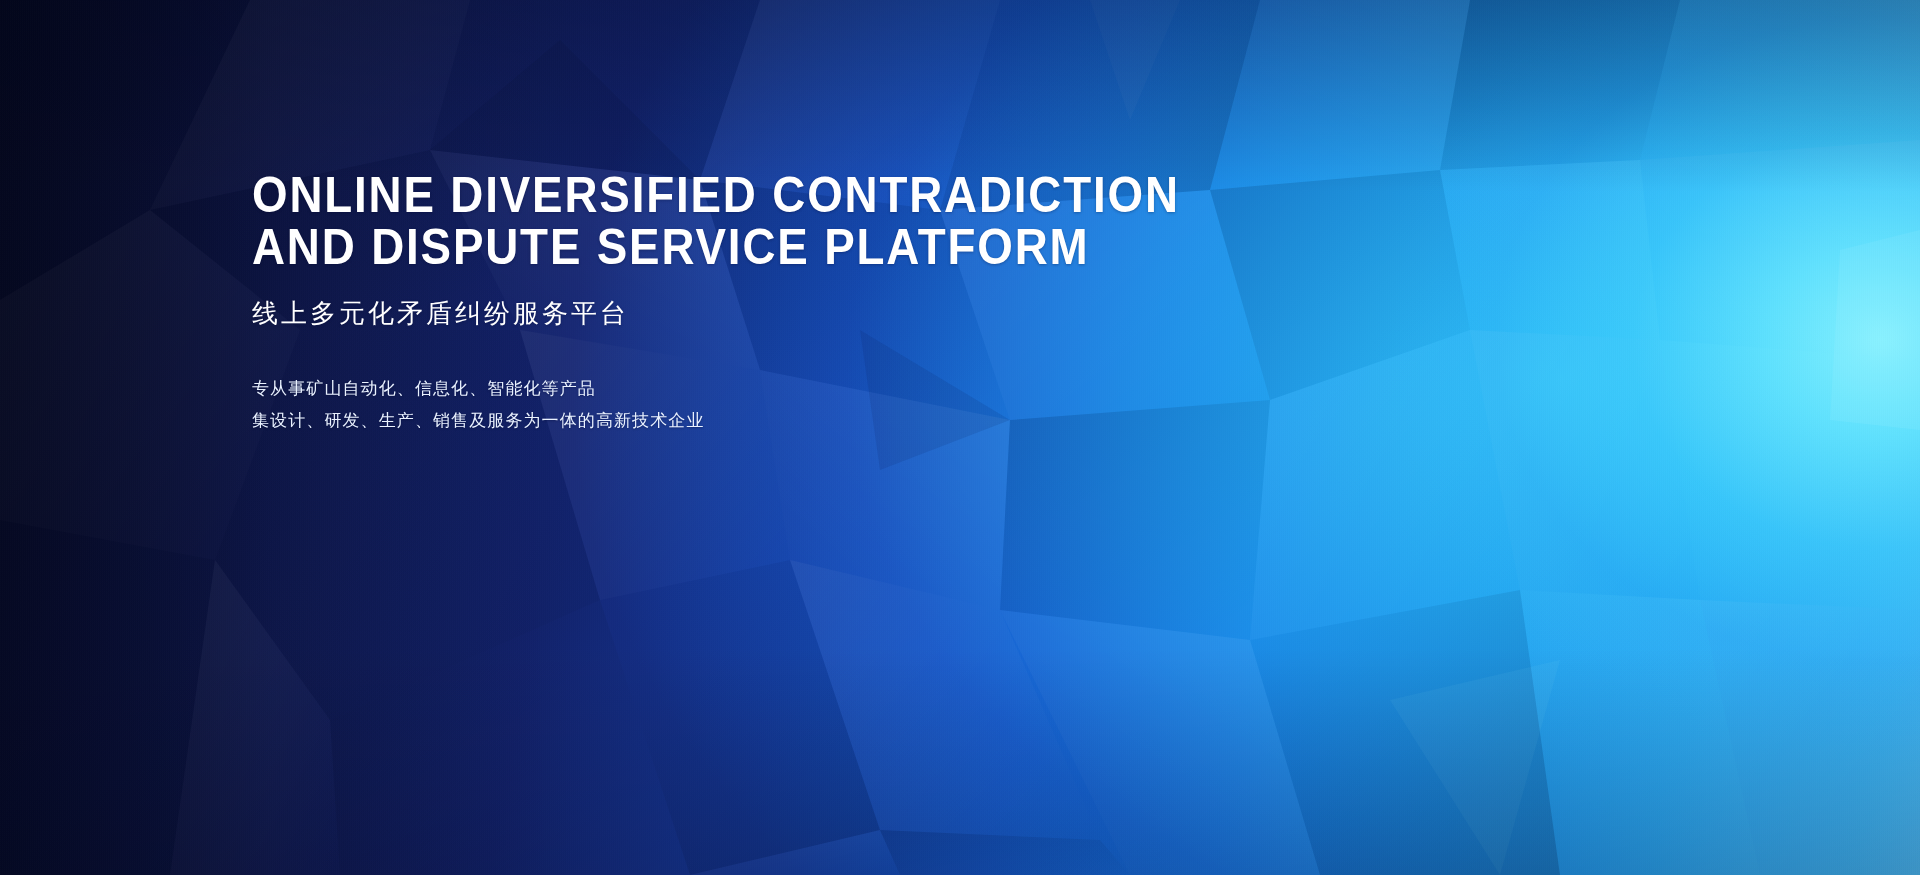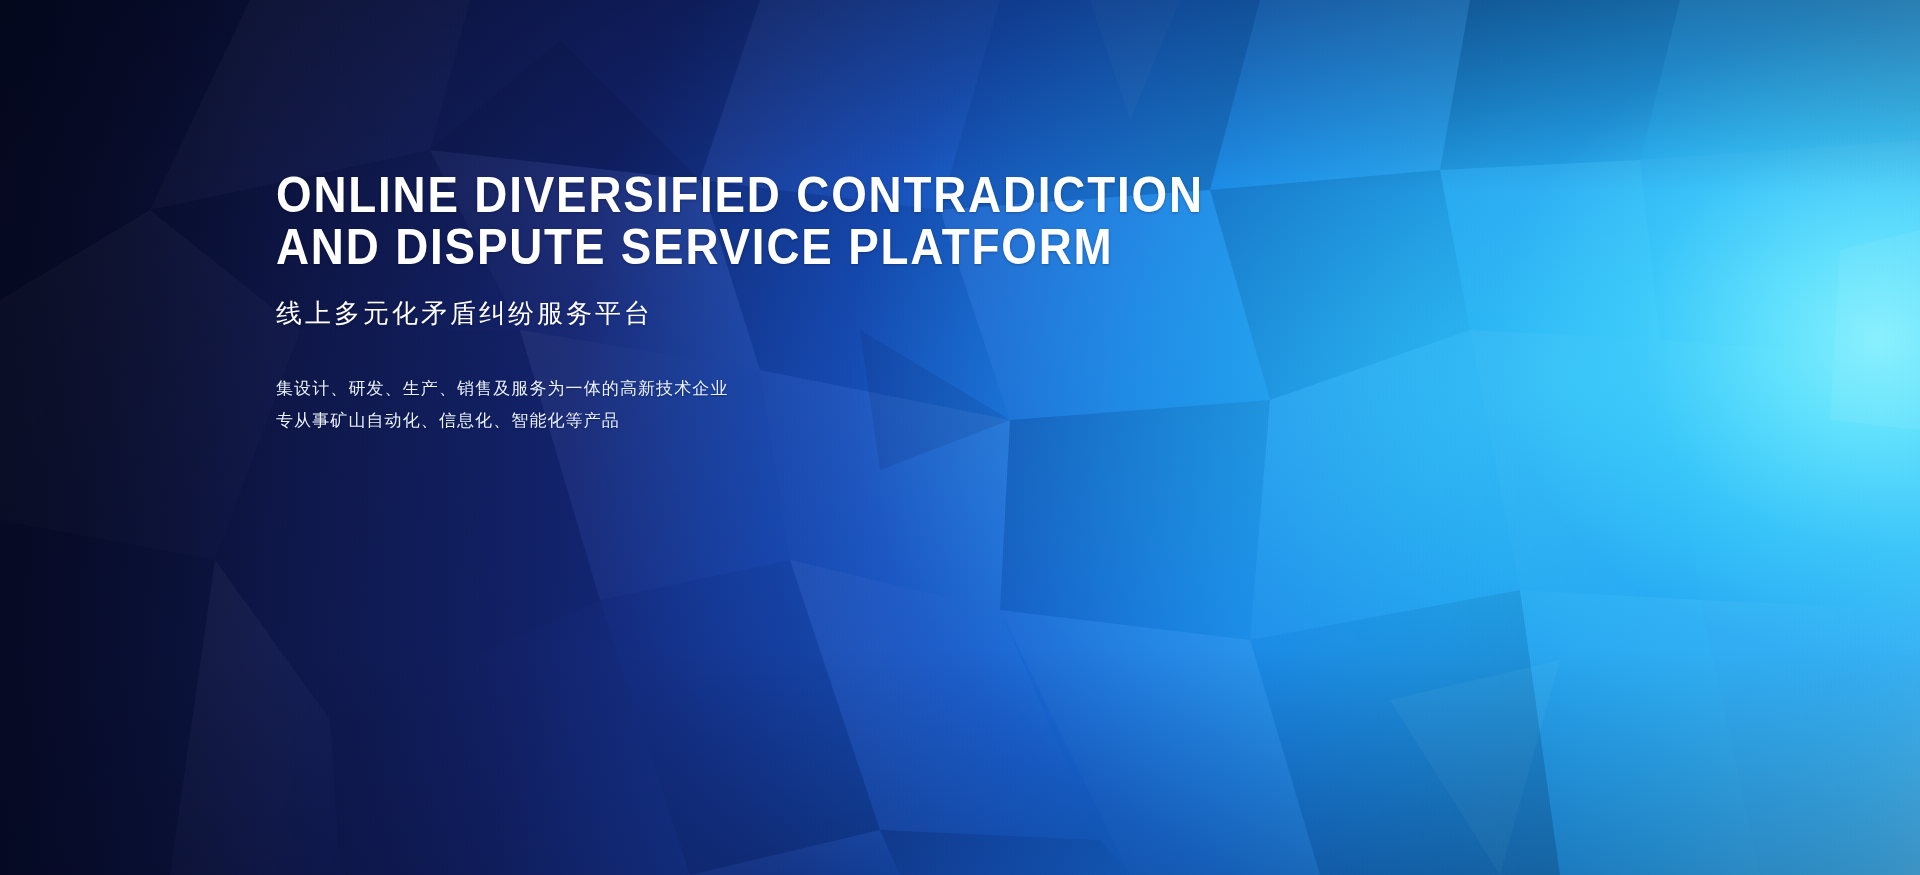--- a/index.html
+++ b/index.html
@@ -66,21 +66,21 @@
       repeating-linear-gradient(90deg,
         rgba(255,255,255,0.012) 0px, rgba(255,255,255,0.012) 1px,
         rgba(0,0,0,0.012) 1px, rgba(0,0,0,0.012) 2px);
     pointer-events: none;
     opacity: .9;
   }
 
   
   #hero {
     position: absolute;
-    left: 276px;
+    left: 252px;
     top: 170px;
     width: 1120px;
   }
   .en-line {
     color: #FFFFFF;
     font-size: 50px;
     line-height: 51px;
     font-weight: 700;
     letter-spacing: 2.0px;
     white-space: nowrap;
@@ -198,19 +198,19 @@
 
   <div id="hero">
 
     <div class="en-line" id="en-line-1">ONLINE DIVERSIFIED CONTRADICTION</div>
 
     <div class="en-line" id="en-line-2">AND DISPUTE SERVICE PLATFORM</div>
 
     <div id="cn-title">线上多元化矛盾纠纷服务平台</div>
 
     <div id="sub-block">
+      <div class="sub-line">专从事矿山自动化、信息化、智能化等产品</div>
       <div class="sub-line">集设计、研发、生产、销售及服务为一体的高新技术企业</div>
-      <div class="sub-line">专从事矿山自动化、信息化、智能化等产品</div>
     </div>
 
   </div>
 
 </div>
 
 </body></html>

